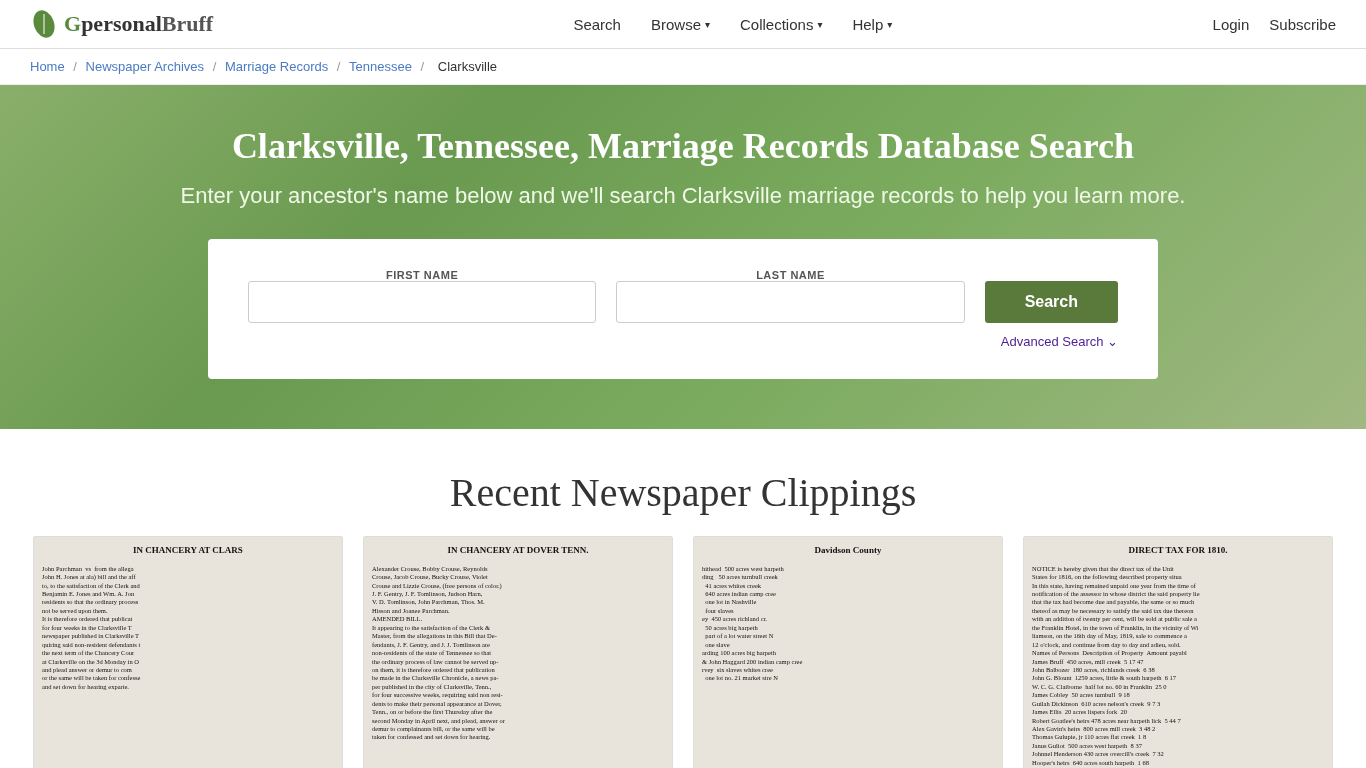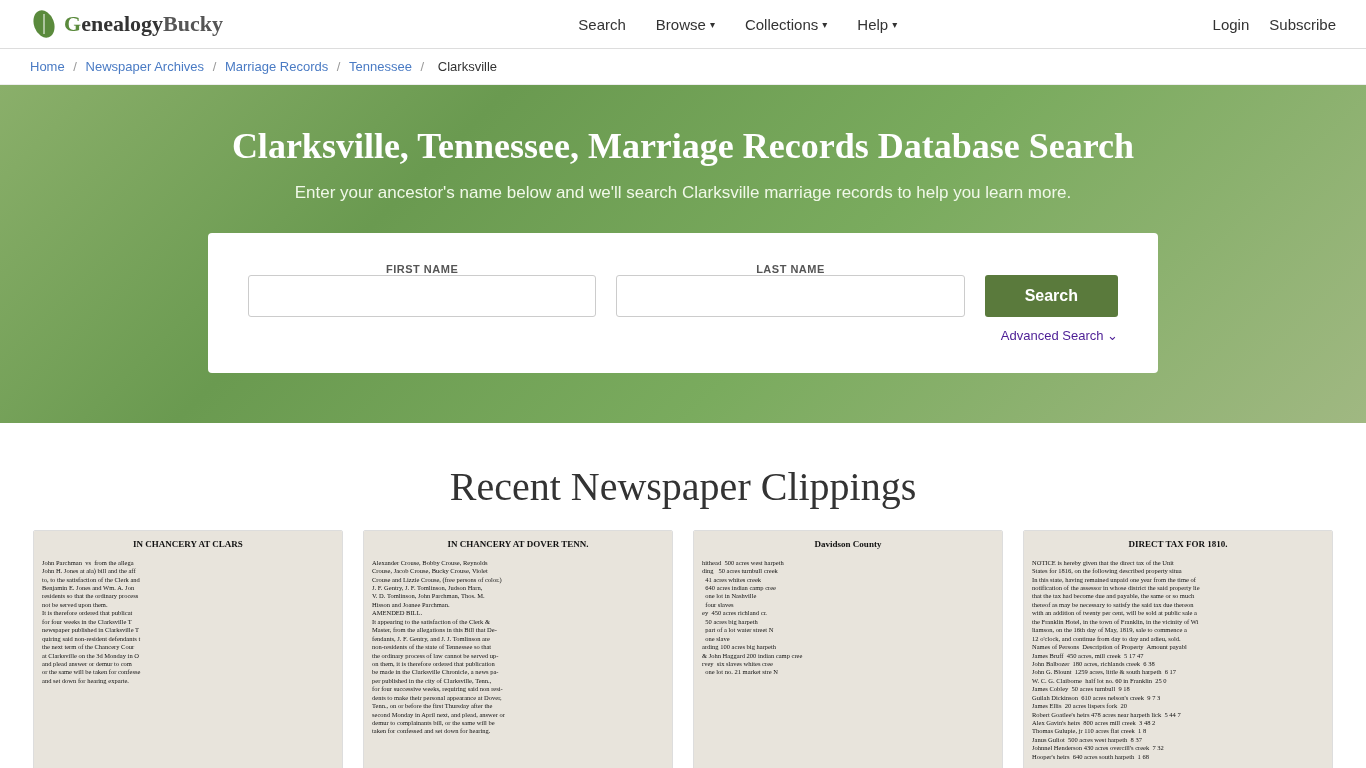--- a/index.html
+++ b/index.html
@@ -88,21 +88,21 @@
       color: white;
     }
     .hero h1 {
       font-size: 36px;
       font-weight: bold;
       margin-bottom: 16px;
       color: #fff;
       font-family: Georgia, serif;
     }
     .hero p {
-      font-size: 17px;
+      font-size: 22px;
       color: #f0f8e8;
       margin-bottom: 30px;
     }
 
     
     .search-form-container {
       background: white;
       border-radius: 4px;
       padding: 30px 40px;
       max-width: 950px;
@@ -214,21 +214,21 @@
 </head>
 <body>
 
 <header class="header">
   <div class="logo-area">
     <svg class="logo-leaf" viewBox="0 0 28 28">
       <ellipse cx="14" cy="14" rx="10" ry="14" fill="#5a8a3c" transform="rotate(-20 14 14)"></ellipse>
       <line x1="14" y1="4" x2="14" y2="24" stroke="#fff" stroke-width="1"></line>
     </svg>
     <span class="logo-text">
-      <span>G</span><span style="color:#333">enealogy</span><span style="color:#555">Bucky</span>
+      <span>G</span><span style="color:#333">personal</span><span style="color:#555">Bruff</span>
     </span>
   </div>
   <nav class="nav-left">
     <a class="nav-item">Search</a>
     <a class="nav-item chevron">Browse</a>
     <a class="nav-item chevron">Collections</a>
     <a class="nav-item chevron">Help</a>
   </nav>
   <div class="nav-right">
     <a>Login</a>

